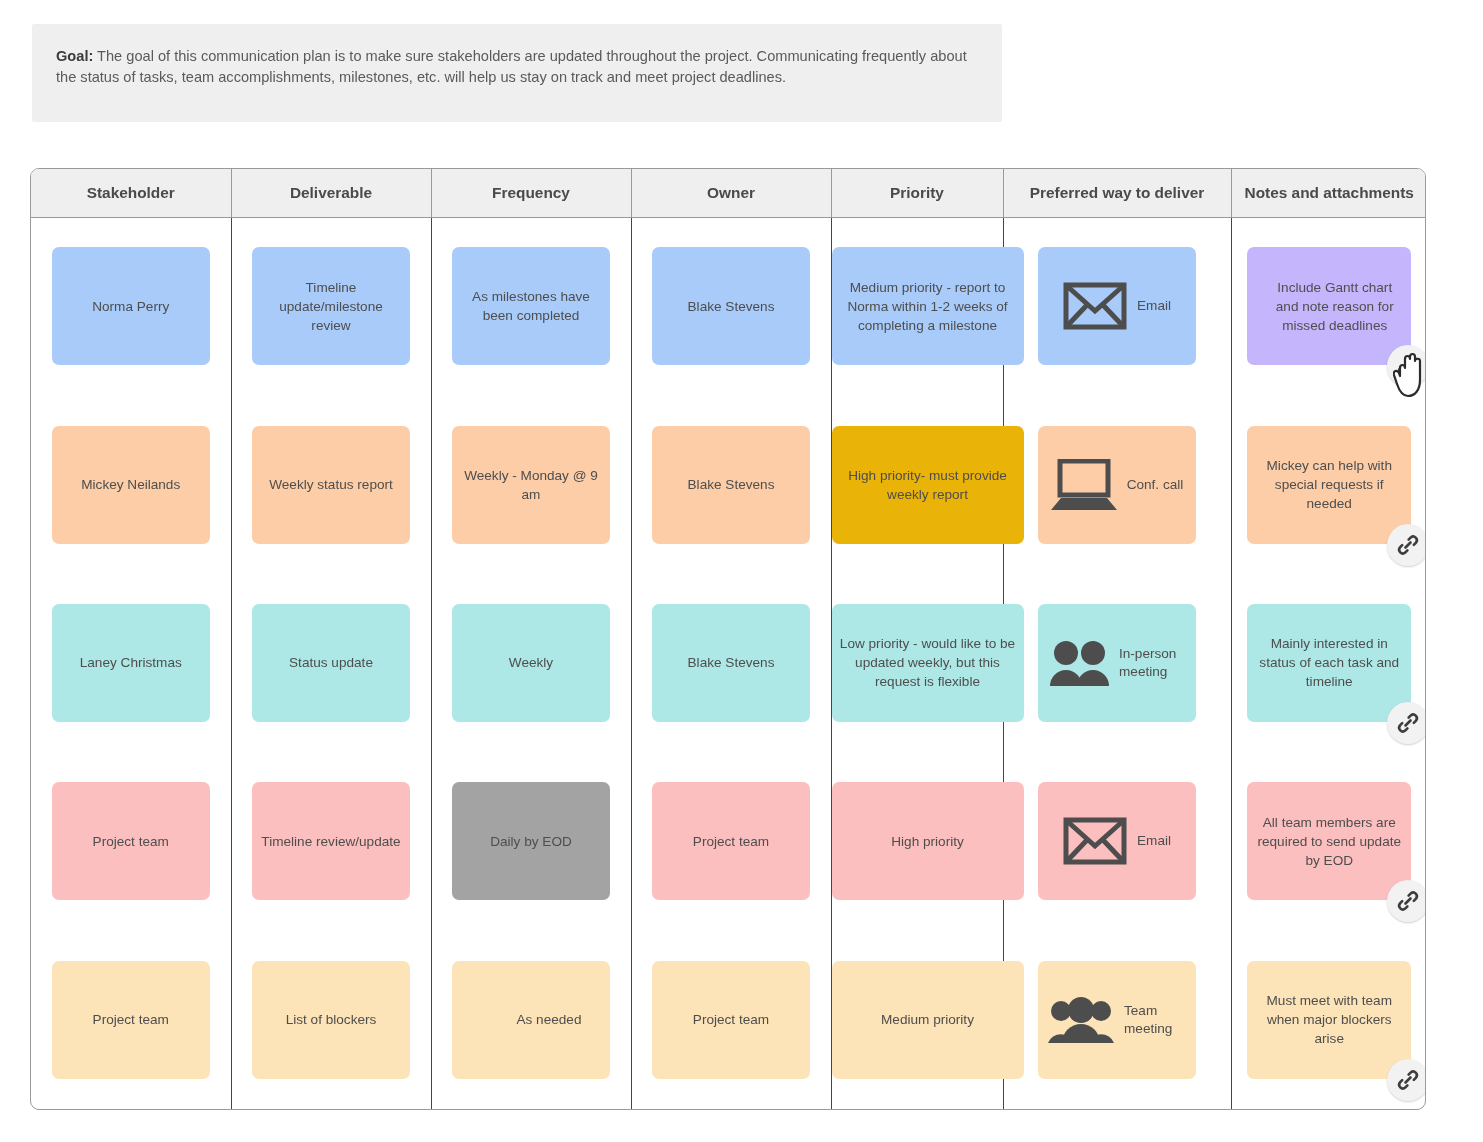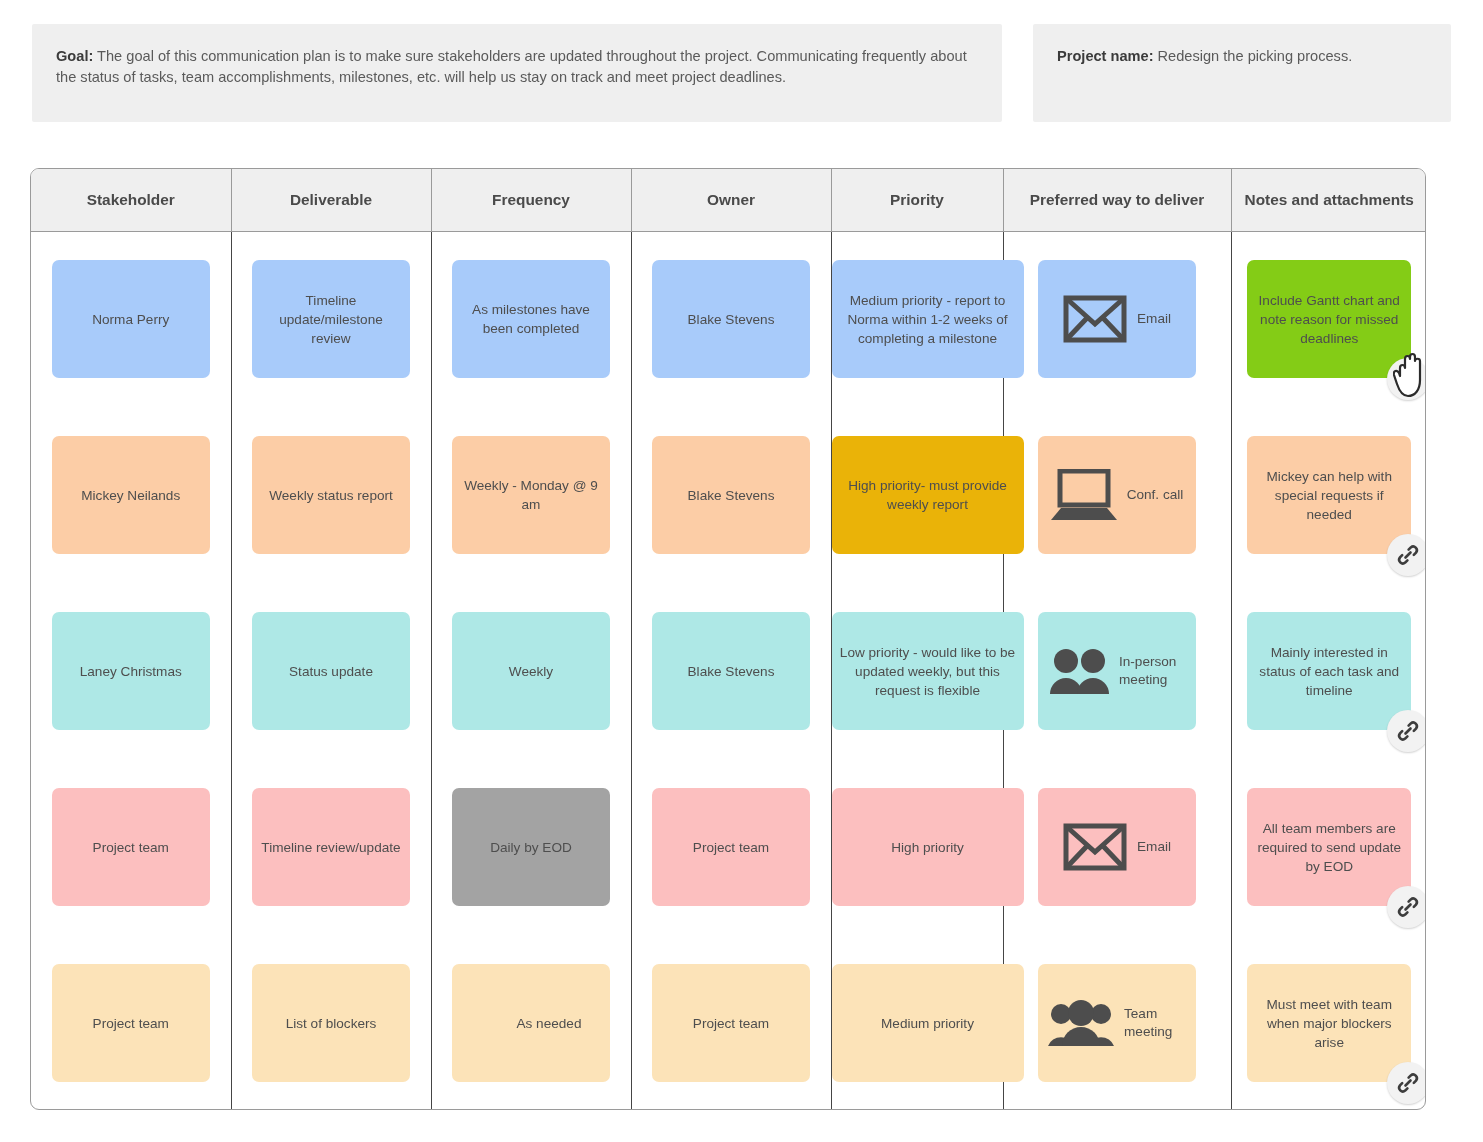--- a/index.html
+++ b/index.html
@@ -54,21 +54,21 @@
   table.plan {
     width: 100%;
     height: 100%;
     border-collapse: collapse;
     table-layout: fixed;
   }
   table.plan th {
     background: #efefef;
     border-right: 1px solid #9a9a9a;
     border-bottom: 1px solid #9a9a9a;
-    height: 62px;
+    height: 48px;
     font-size: 15.4px;
     font-weight: bold;
     color: #4a4a4a;
     line-height: 20px;
     padding: 0 6px;
     vertical-align: middle;
   }
   table.plan th:last-child { border-right: none; }
   table.plan td {
     border-right: 1px solid #454545;
@@ -136,23 +136,20 @@
   }
 </style>
 </head>
 <body>
 
 <div id="page">
 
   <div class="top-row">
     <div class="banner banner-goal">
       <p><b>Goal:</b><span> The goal of this communication plan is to make sure stakeholders are updated throughout the project. Communicating frequently about the status of tasks, team accomplishments, milestones, etc. will help us stay on track and meet project deadlines.</span></p>
-    </div>
-    <div class="banner banner-project">
-      <p><b>Project name:</b><span> Redesign the picking process.</span></p>
     </div>
   </div>
 
   <div class="table-wrap">
     <table class="plan">
       <colgroup>
         <col style="width:200px">
           <col style="width:200px">
           <col style="width:200px">
         <col style="width:200px">
@@ -202,21 +199,21 @@
               <div class="chip chip-deliver" style="background: rgb(168, 203, 250);">
                 <svg class="ic" width="64" height="50" viewBox="0 0 64 50">
                   <rect x="3" y="4" width="58" height="42" fill="none" stroke="#4d4d4d" stroke-width="5"></rect>
                   <path d="M4,5 L32,30 L60,5" fill="none" stroke="#4d4d4d" stroke-width="5"></path>
                   <path d="M4,45 L24,24 M60,45 L40,24" fill="none" stroke="#4d4d4d" stroke-width="5"></path>
                 </svg>
                 <span class="deliver-label oneline">Email</span>
               </div>
             </td>
             <td>
-              <div class="chip chip-notes" style="background: #84cc16;">
+              <div class="chip chip-notes" style="background: #c4b5fd; padding-left: 19px;">
                 <span>Include Gantt chart and note reason for missed deadlines</span>
                 <div class="link-badge">
                   <svg class="ic" width="24" height="24" viewBox="0 0 24 24">
                     <g fill="none" stroke="#3d3d3d" stroke-width="2.6" stroke-linecap="round">
                       <path d="M9.5,14.5 L14.5,9.5"></path>
                       <path d="M12.6,6.6 L14.8,4.4 a3.7,3.7 0 0 1 5.2,5.2 L17.8,11.8"></path>
                       <path d="M11.4,17.4 L9.2,19.6 a3.7,3.7 0 0 1 -5.2,-5.2 L6.2,12.2"></path>
                     </g>
                   </svg>
                 </div>

